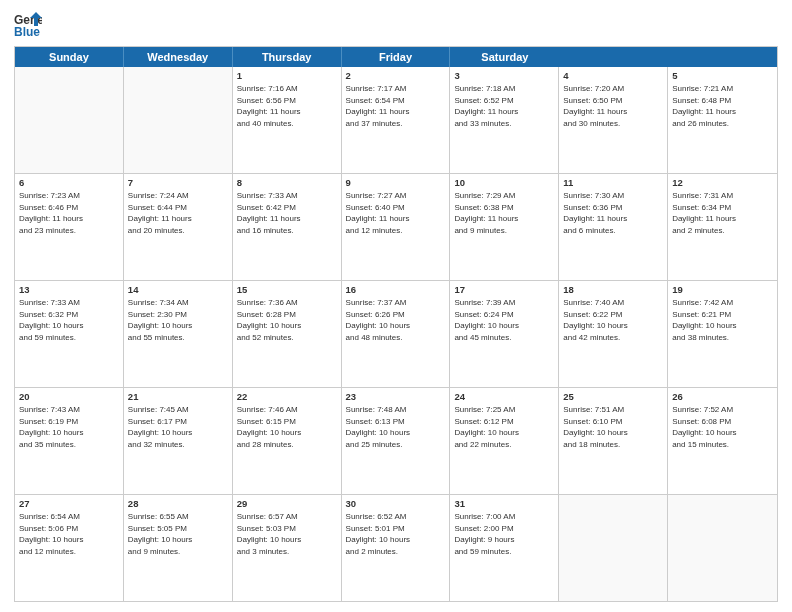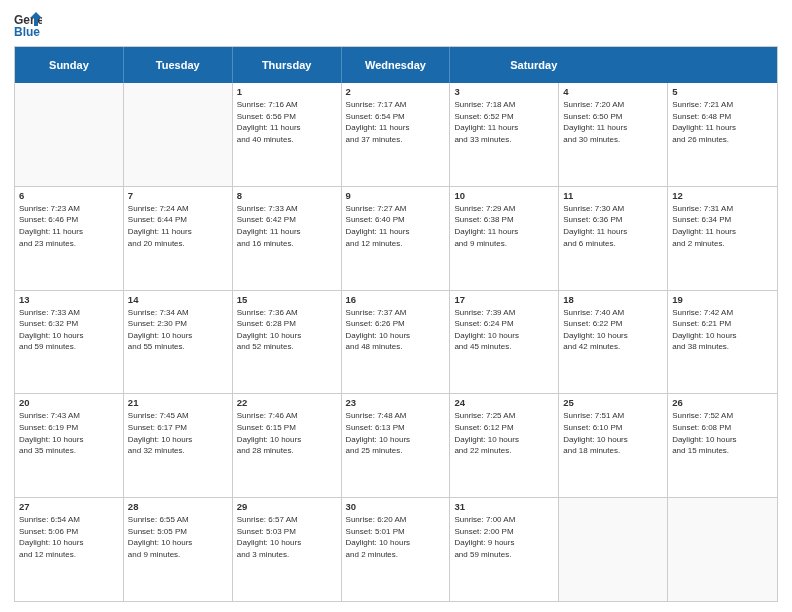--- a/index.html
+++ b/index.html
@@ -54,24 +54,24 @@
     .cal-header-row {
       display: grid;
       grid-template-columns: repeat(7, 1fr);
       background: #1a6aab;
     }
     .cal-header-cell {
       color: #fff;
       font-size: 11px;
       font-weight: bold;
       text-align: center;
-      padding: 12px 2px;
+      padding: 4px 2px;
       border-right: 1px solid #4a8ec2;
     }
-    .cal-header-cell:last-child { border-right: none; text-align: right; }
+    .cal-header-cell:last-child { border-right: none; }
     .cal-body {
       flex: 1;
       display: flex;
       flex-direction: column;
     }
     .cal-row {
       display: grid;
       grid-template-columns: repeat(7, 1fr);
       flex: 1;
       border-top: 1px solid #ccc;
@@ -114,23 +114,23 @@
     </div>
     <div class="title-section">
       <div class="month-title"></div>
       <div class="location"></div>
     </div>
   </div>
 
   <div class="calendar">
     <div class="cal-header-row" id="cal-header">
         <div class="cal-header-cell">Sunday</div>
-        <div class="cal-header-cell">Tuesday</div>
+        <div class="cal-header-cell">Wednesday</div>
         <div class="cal-header-cell">Thursday</div>
-        <div class="cal-header-cell">Wednesday</div>
+        <div class="cal-header-cell">Friday</div>
         <div class="cal-header-cell">Saturday</div>
       </div>
     <div class="cal-body" id="cal-body">
         <div class="cal-row">
           <div class="cal-cell empty"></div>
           <div class="cal-cell empty"></div>
           <div class="cal-cell">
             <div class="day-num">1</div>
             <div class="cell-line">Sunrise: 7:16 AM</div>
             <div class="cell-line">Sunset: 6:56 PM</div>
@@ -336,21 +336,21 @@
           </div>
           <div class="cal-cell">
             <div class="day-num">29</div>
             <div class="cell-line">Sunrise: 6:57 AM</div>
             <div class="cell-line">Sunset: 5:03 PM</div>
             <div class="cell-line">Daylight: 10 hours</div>
             <div class="cell-line">and 3 minutes.</div>
           </div>
           <div class="cal-cell">
             <div class="day-num">30</div>
-            <div class="cell-line">Sunrise: 6:20 AM</div>
+            <div class="cell-line">Sunrise: 6:52 AM</div>
             <div class="cell-line">Sunset: 5:01 PM</div>
             <div class="cell-line">Daylight: 10 hours</div>
             <div class="cell-line">and 2 minutes.</div>
           </div>
           <div class="cal-cell">
             <div class="day-num">31</div>
             <div class="cell-line">Sunrise: 7:00 AM</div>
             <div class="cell-line">Sunset: 2:00 PM</div>
             <div class="cell-line">Daylight: 9 hours</div>
             <div class="cell-line">and 59 minutes.</div>

